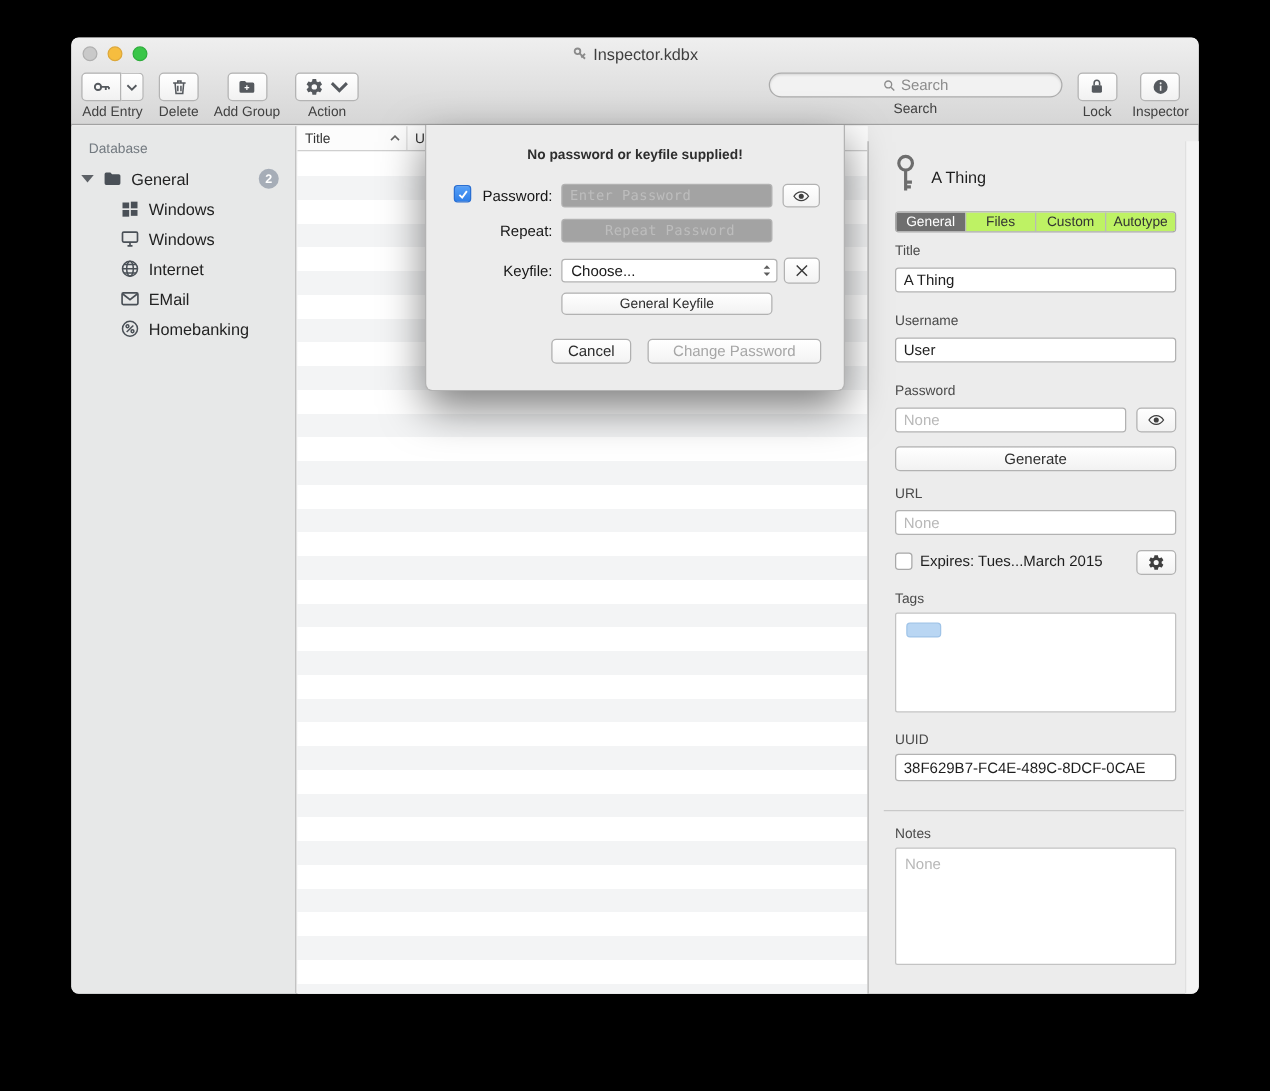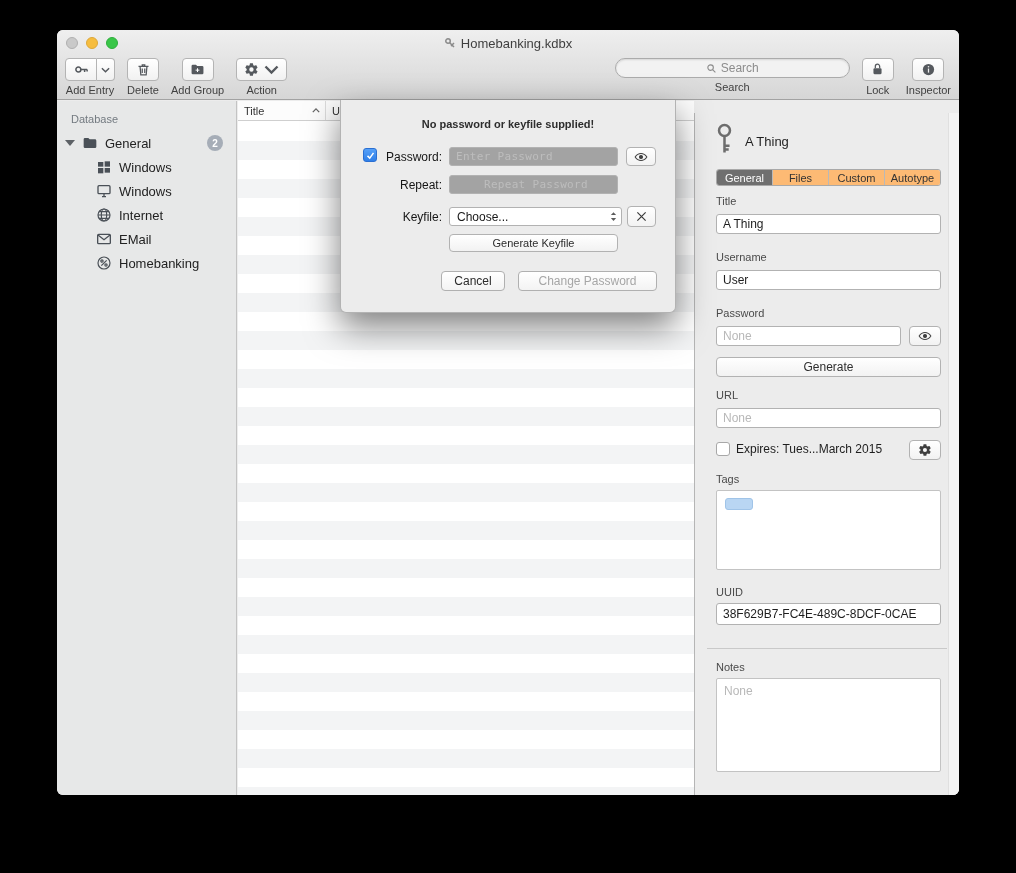--- a/index.html
+++ b/index.html
@@ -79,21 +79,21 @@
   .inspector { position:absolute; right:0; top:12px; bottom:0; width:265px; background:#ececec;
                border-left:1px solid #b5b5b5; }
   .insp-scrolltrack { position:absolute; right:0; top:0; bottom:0; width:11px; background:#f4f4f4;
                       border-left:1px solid #e0e0e0; }
   .insp-header { position:absolute; left:21px; top:8px; height:40px; display:flex;
                  align-items:center; gap:12px; }
   .insp-key svg { width:17px; height:32px; color:#6d6d6d; }
   .insp-title { font-size:13px; color:#1e1e1e; }
   .segmented { position:absolute; left:21px; top:56px; width:225px; height:17px; display:flex;
                border:1px solid #a9a9a9; border-radius:3px; overflow:hidden; font-size:11px; }
-  .seg { flex:1; display:flex; align-items:center; justify-content:center; background:#fdba74;
+  .seg { flex:1; display:flex; align-items:center; justify-content:center; background:#bef264;
          color:#333; border-left:1px solid #b9b9b9; }
   .seg:first-child { border-left:none; }
   .seg.selected { background:#6f6f6f; color:#fff; }
 
   .insp-label { position:absolute; left:21px; font-size:11px; color:#4a4a4a; }
   .field { position:absolute; left:21px; width:225px; height:20px; background:#fff;
            border:1px solid #b2b2b2; border-radius:3px; font-size:12px; color:#1e1e1e;
            padding:0 6px; font-family:"Liberation Sans", sans-serif; }
   .field::placeholder { color:#b8b8b8; }
   .field.short { width:185px; }
@@ -161,21 +161,21 @@
         <div class="traffic">
           <span class="tl close"></span>
           <span class="tl min"></span>
           <span class="tl max"></span>
         </div>
         <div class="win-title">
           <svg viewBox="0 0 24 24" fill="none" stroke="currentColor" stroke-width="3">
               <circle cx="8" cy="8" r="4.5"></circle>
               <path d="M11 11l9 9M17 15l3-3M14 18l3-3"></path>
             </svg>
-          <span>Homebanking.kdbx</span>
+          <span>Inspector.kdbx</span>
         </div>
       </div>
 
       <div class="toolbar">
         <div class="tb-group">
           <div class="tb-item">
             <div class="tb-btnrow">
               <button class="tb-btn seg-main">
                 <svg viewBox="0 0 24 24" fill="none" stroke="currentColor" stroke-width="2.4">
                     <circle cx="7" cy="12" r="4"></circle>
@@ -455,20 +455,20 @@
               <path d="M4 11 1 7.7h6z" fill="#5c5c5c"></path>
             </svg>
         </span>
       </div>
       <button class="mini-btn dlg-x" style="top:106px">
         <svg viewBox="0 0 12 12" fill="none" stroke="#3c3c3c" stroke-width="1.3">
             <path d="M1.5 1.5l9 9M10.5 1.5l-9 9"></path>
           </svg>
       </button>
 
-      <button class="dlg-genbtn" style="top:134px">Generate Keyfile</button>
+      <button class="dlg-genbtn" style="top:134px">General Keyfile</button>
 
       <button class="dlg-btn" style="left:100px; top:171px; width:64px">Cancel</button>
       <button class="dlg-btn disabled" style="left:177px; top:171px; width:139px">Change Password</button>
     </div>
 
   </div>
 </div>
 
 </body></html>

